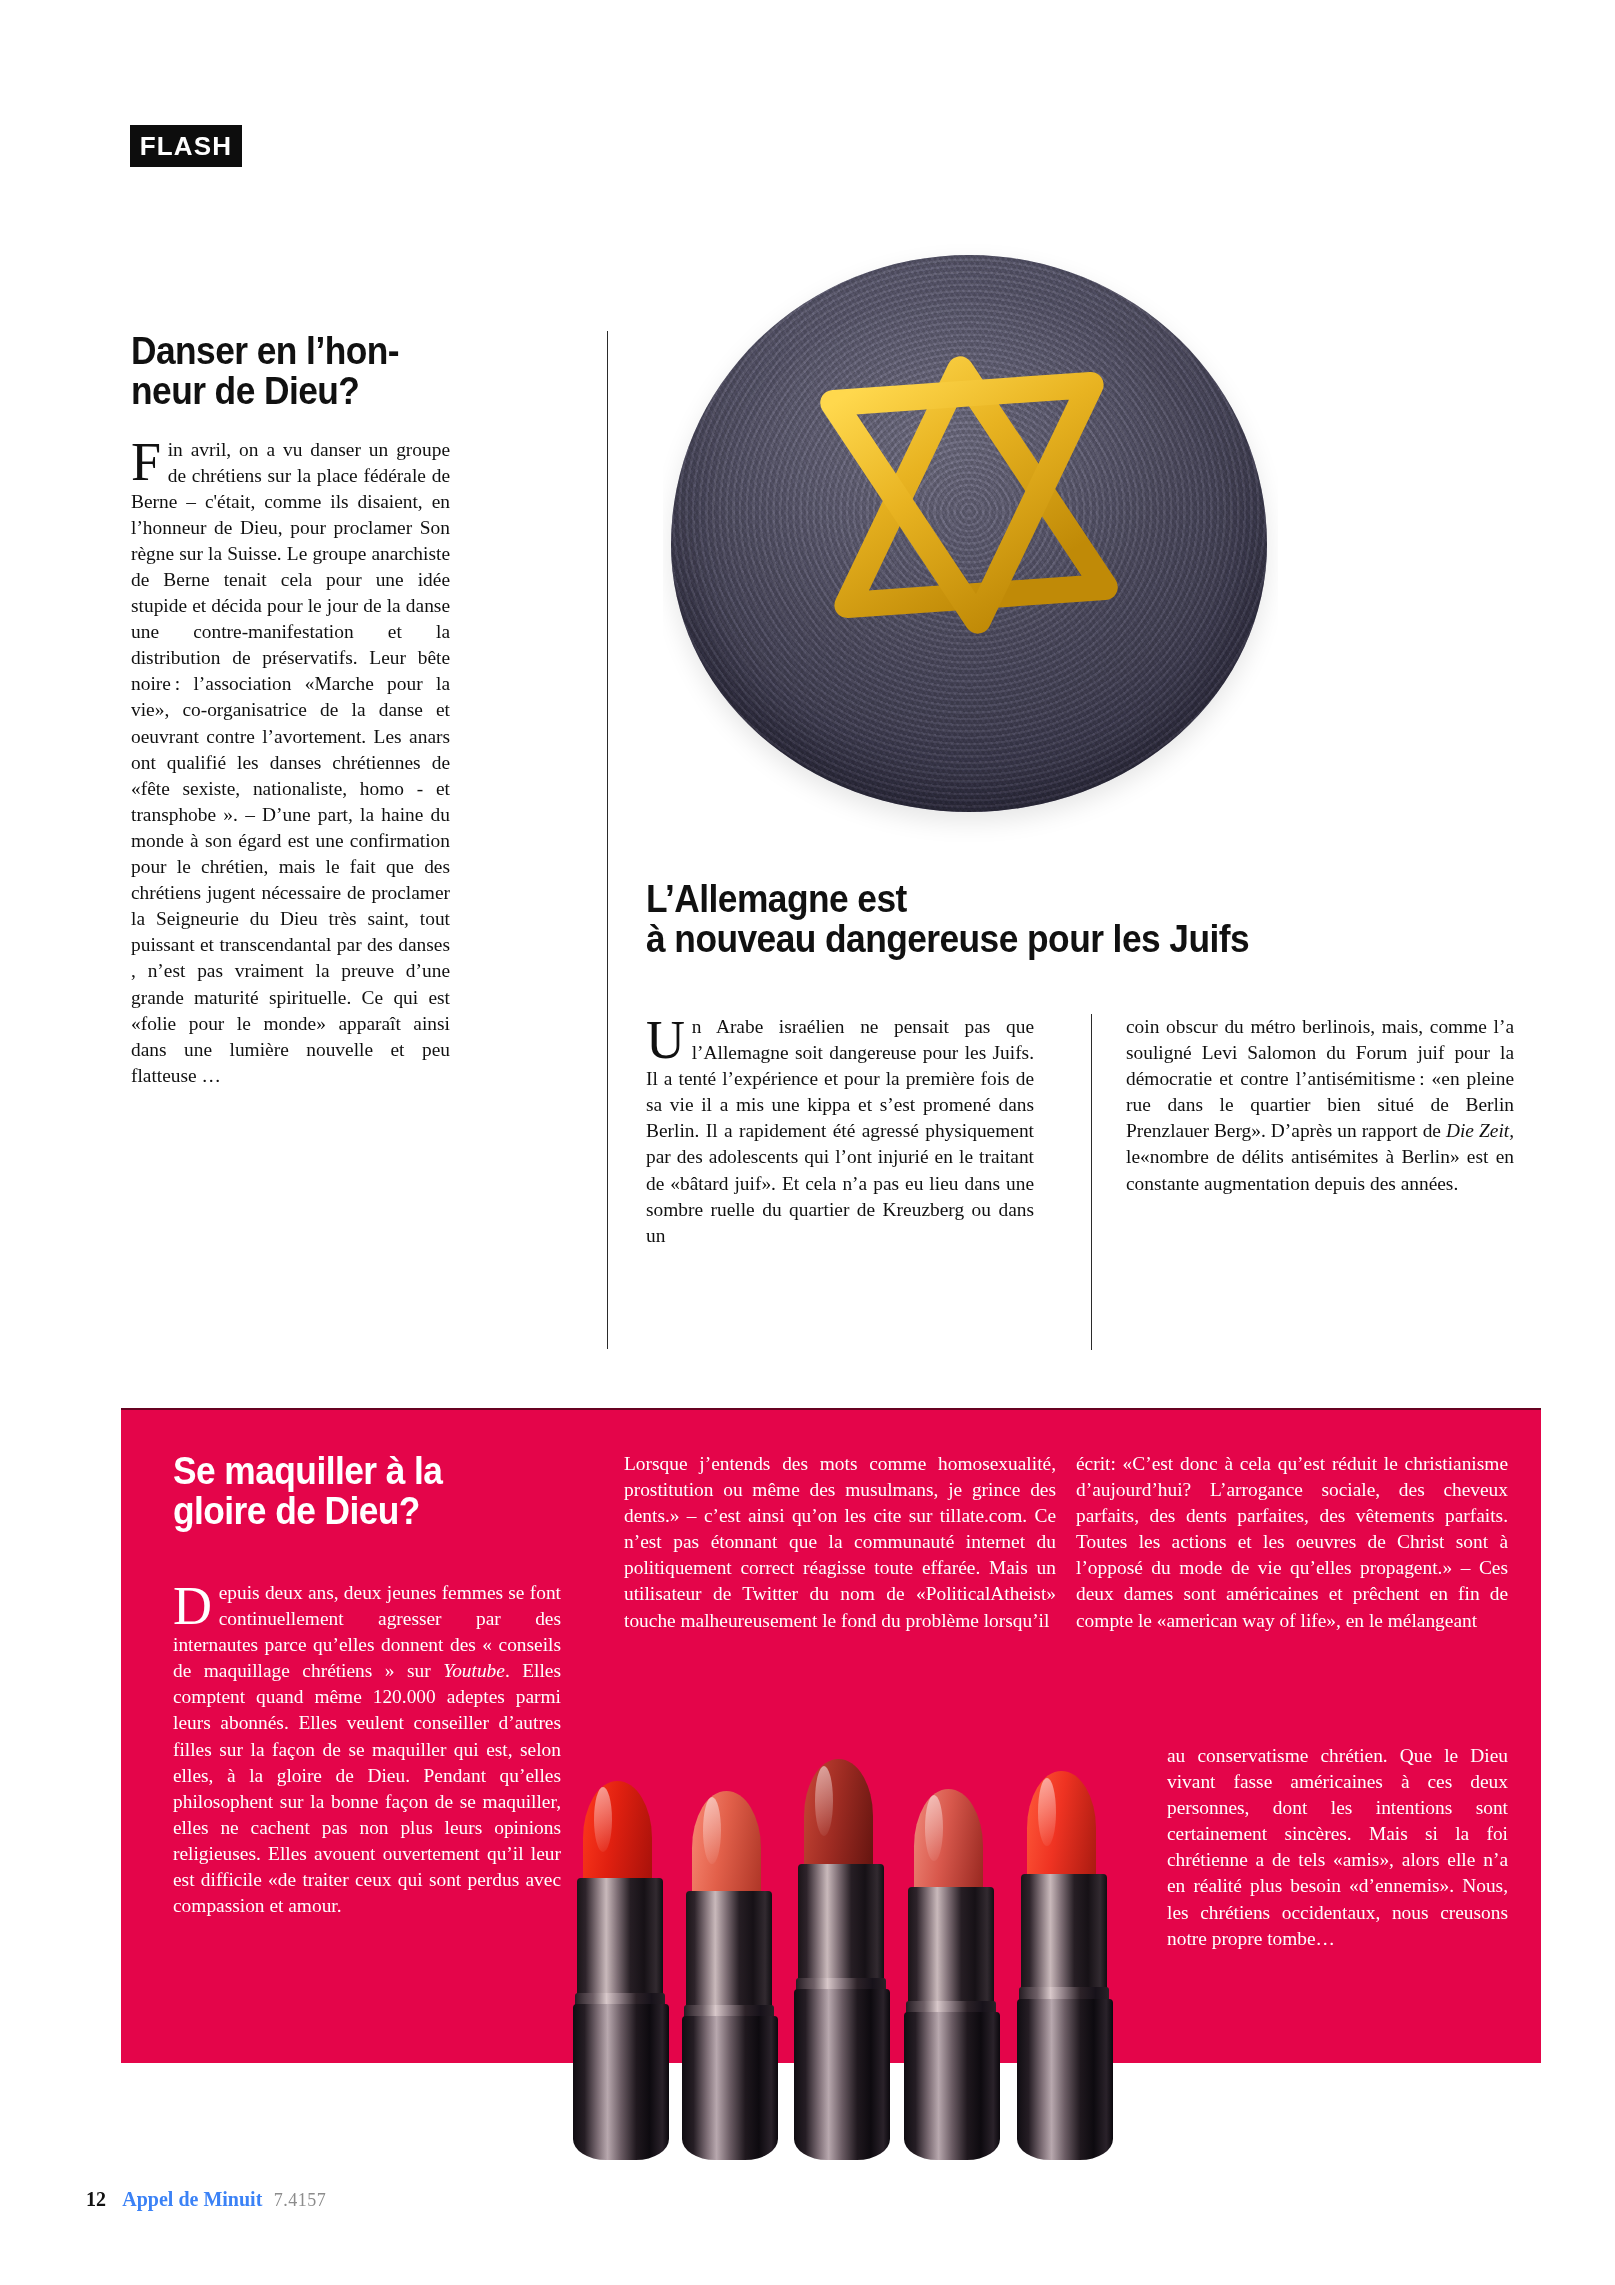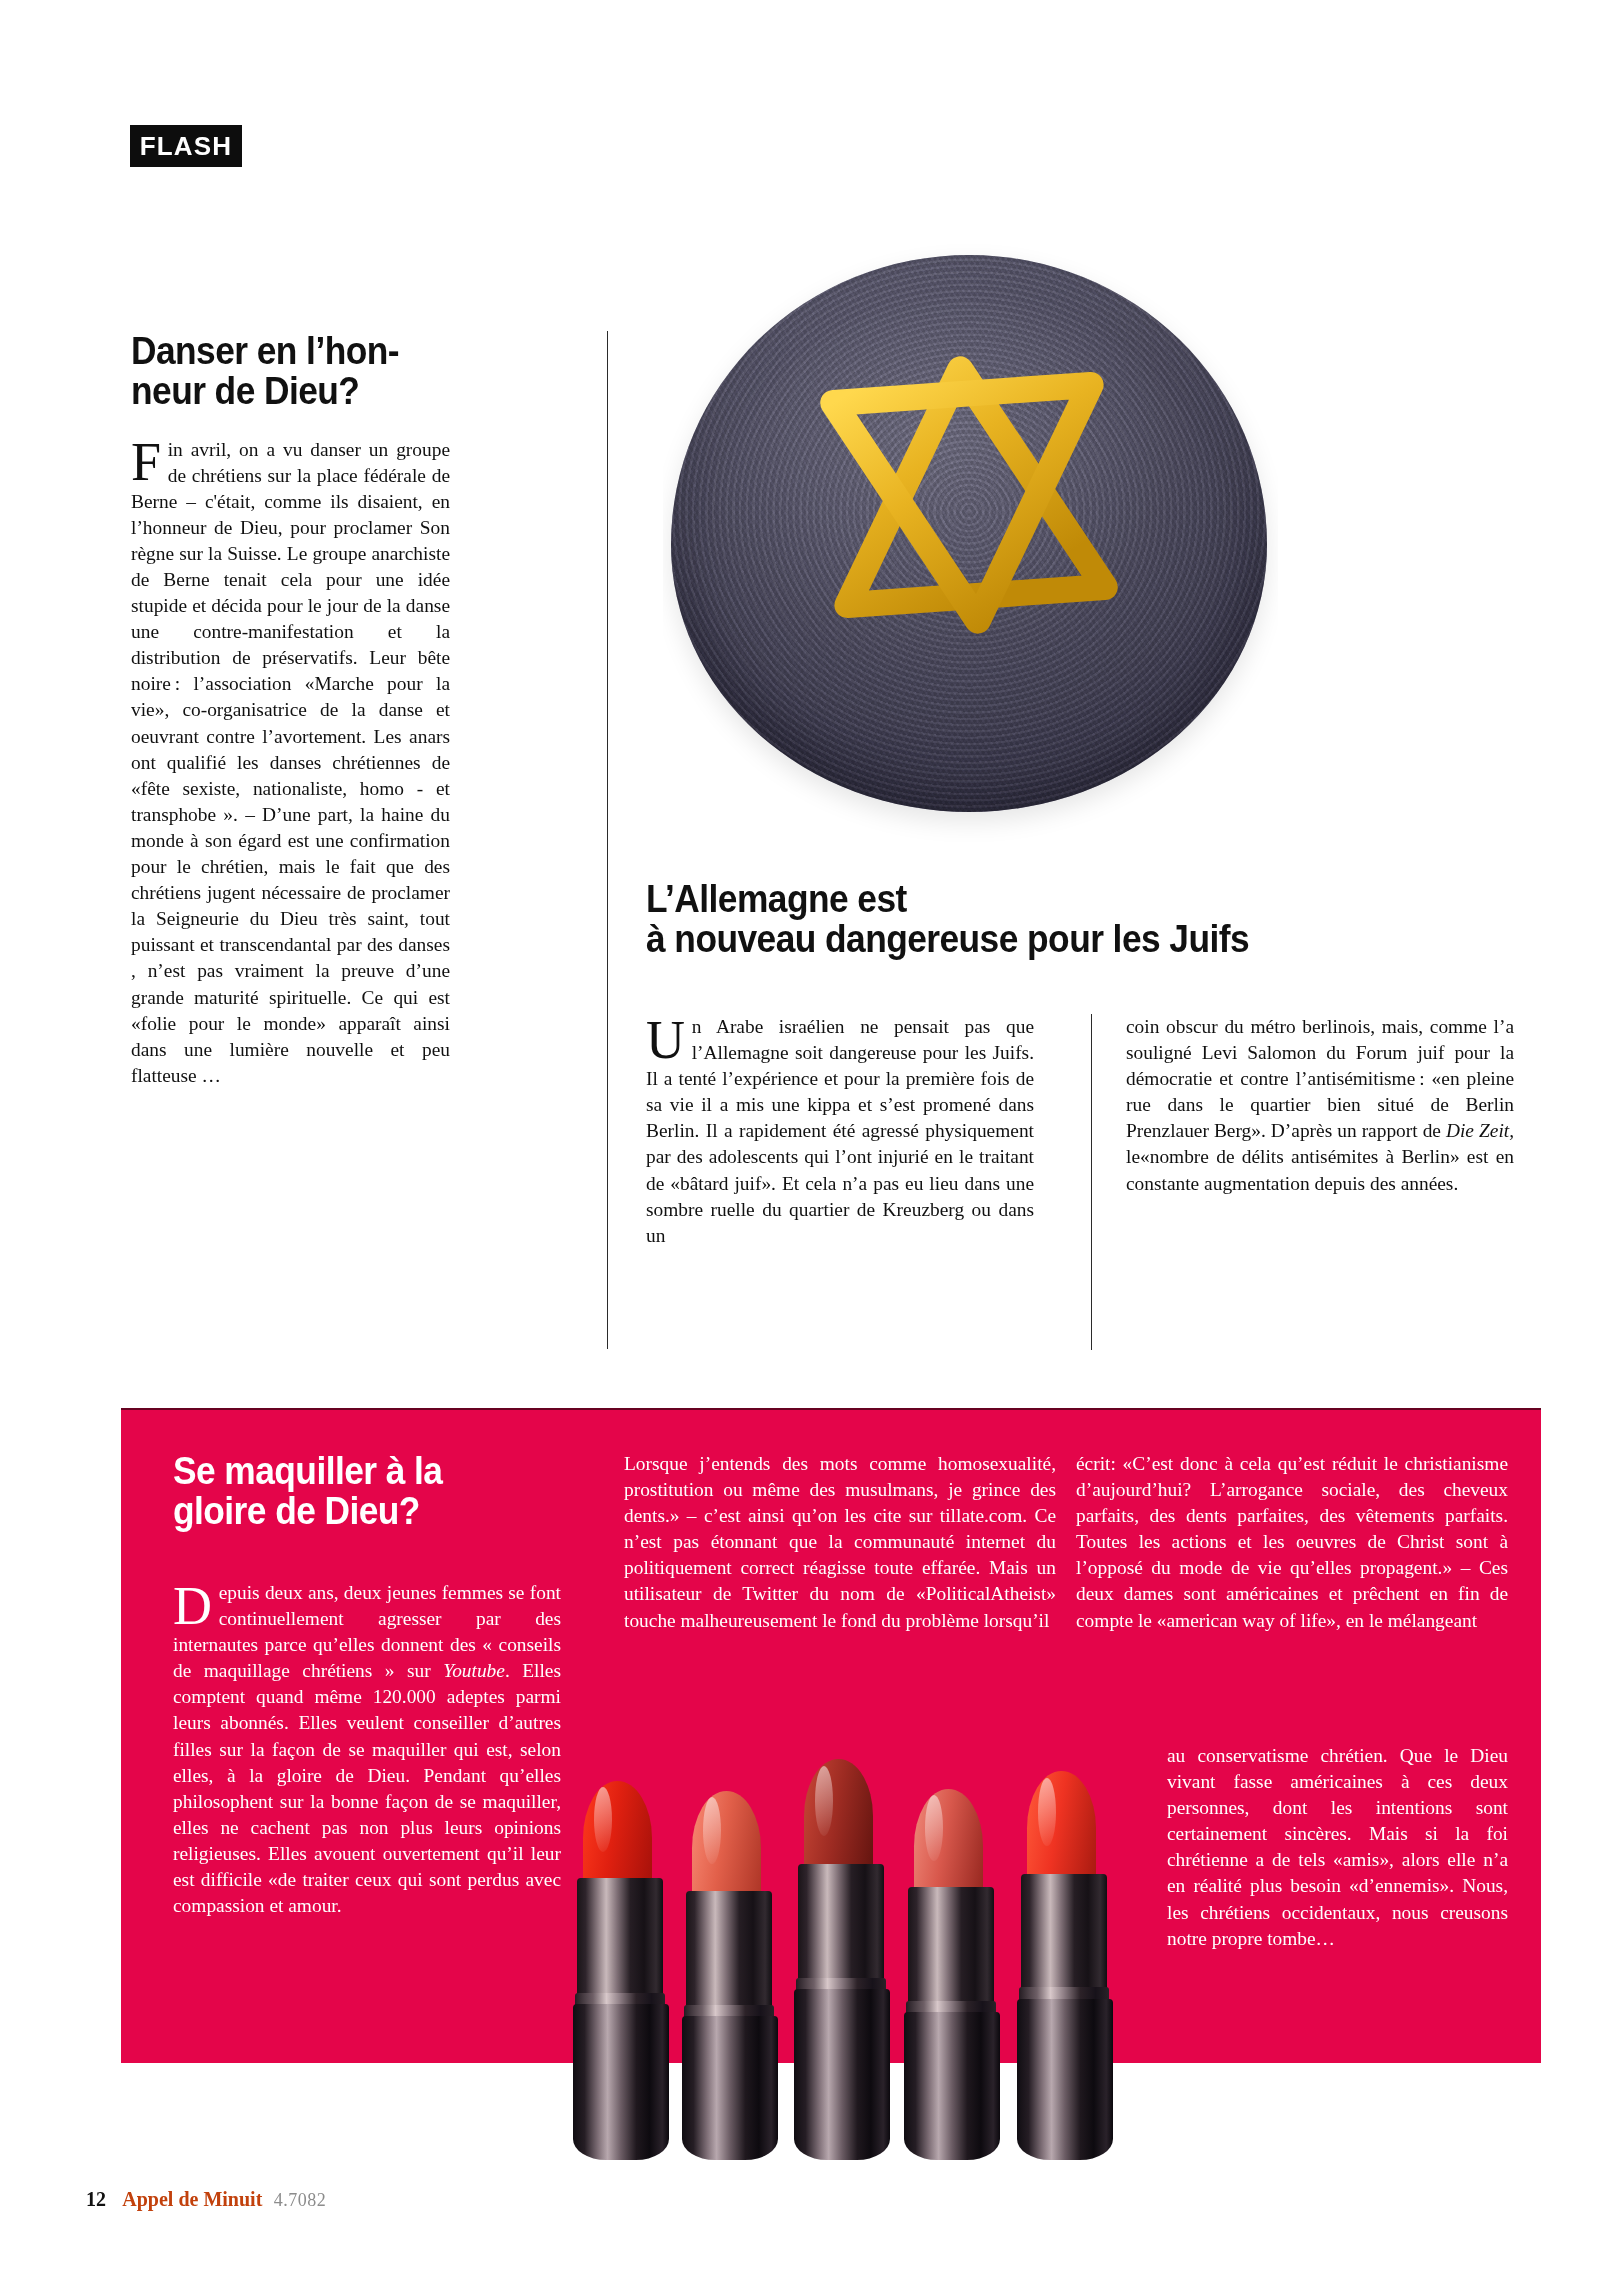--- a/index.html
+++ b/index.html
@@ -221,21 +221,21 @@
     border-radius: 3.8px 3.8px 33px 33px / 3.8px 3.8px 21px 21px;
   }
 
   
   .footer {
     position: absolute; left: 86px; top: 2188px;
     display: flex; align-items: baseline; gap: 0;
     font-family: "Liberation Serif", serif;
   }
   .footer .pg { font-weight: bold; font-size: 20px; color: #111; }
-  .footer .mag { font-weight: bold; font-size: 20px; color: #c2410c; margin-left: 16.3px; }
+  .footer .mag { font-weight: bold; font-size: 20px; color: #3b82f6; margin-left: 16.3px; }
   .footer .date { font-size: 18px; color: #8c8c8c; margin-left: 11.5px; letter-spacing: 0.5px; }
 
   .it { font-style: italic; }
 </style>
 </head>
 <body>
 
 <div class="page">
 
   <div class="flash-badge">
@@ -336,17 +336,17 @@
       <div class="tube-top" style="bottom:169px; height:117px;"></div>
       <div class="tube-ring" style="bottom:158px;"></div>
       <div class="tube-base" style="bottom:0px; height:161px;"></div>
     </div>
 
   </div>
 
   <div class="footer">
     <span class="pg">12</span>
     <span class="mag">Appel de Minuit</span>
-    <span class="date">4.7082</span>
+    <span class="date">7.4157</span>
   </div>
 
 </div>
 
 
 </body></html>

